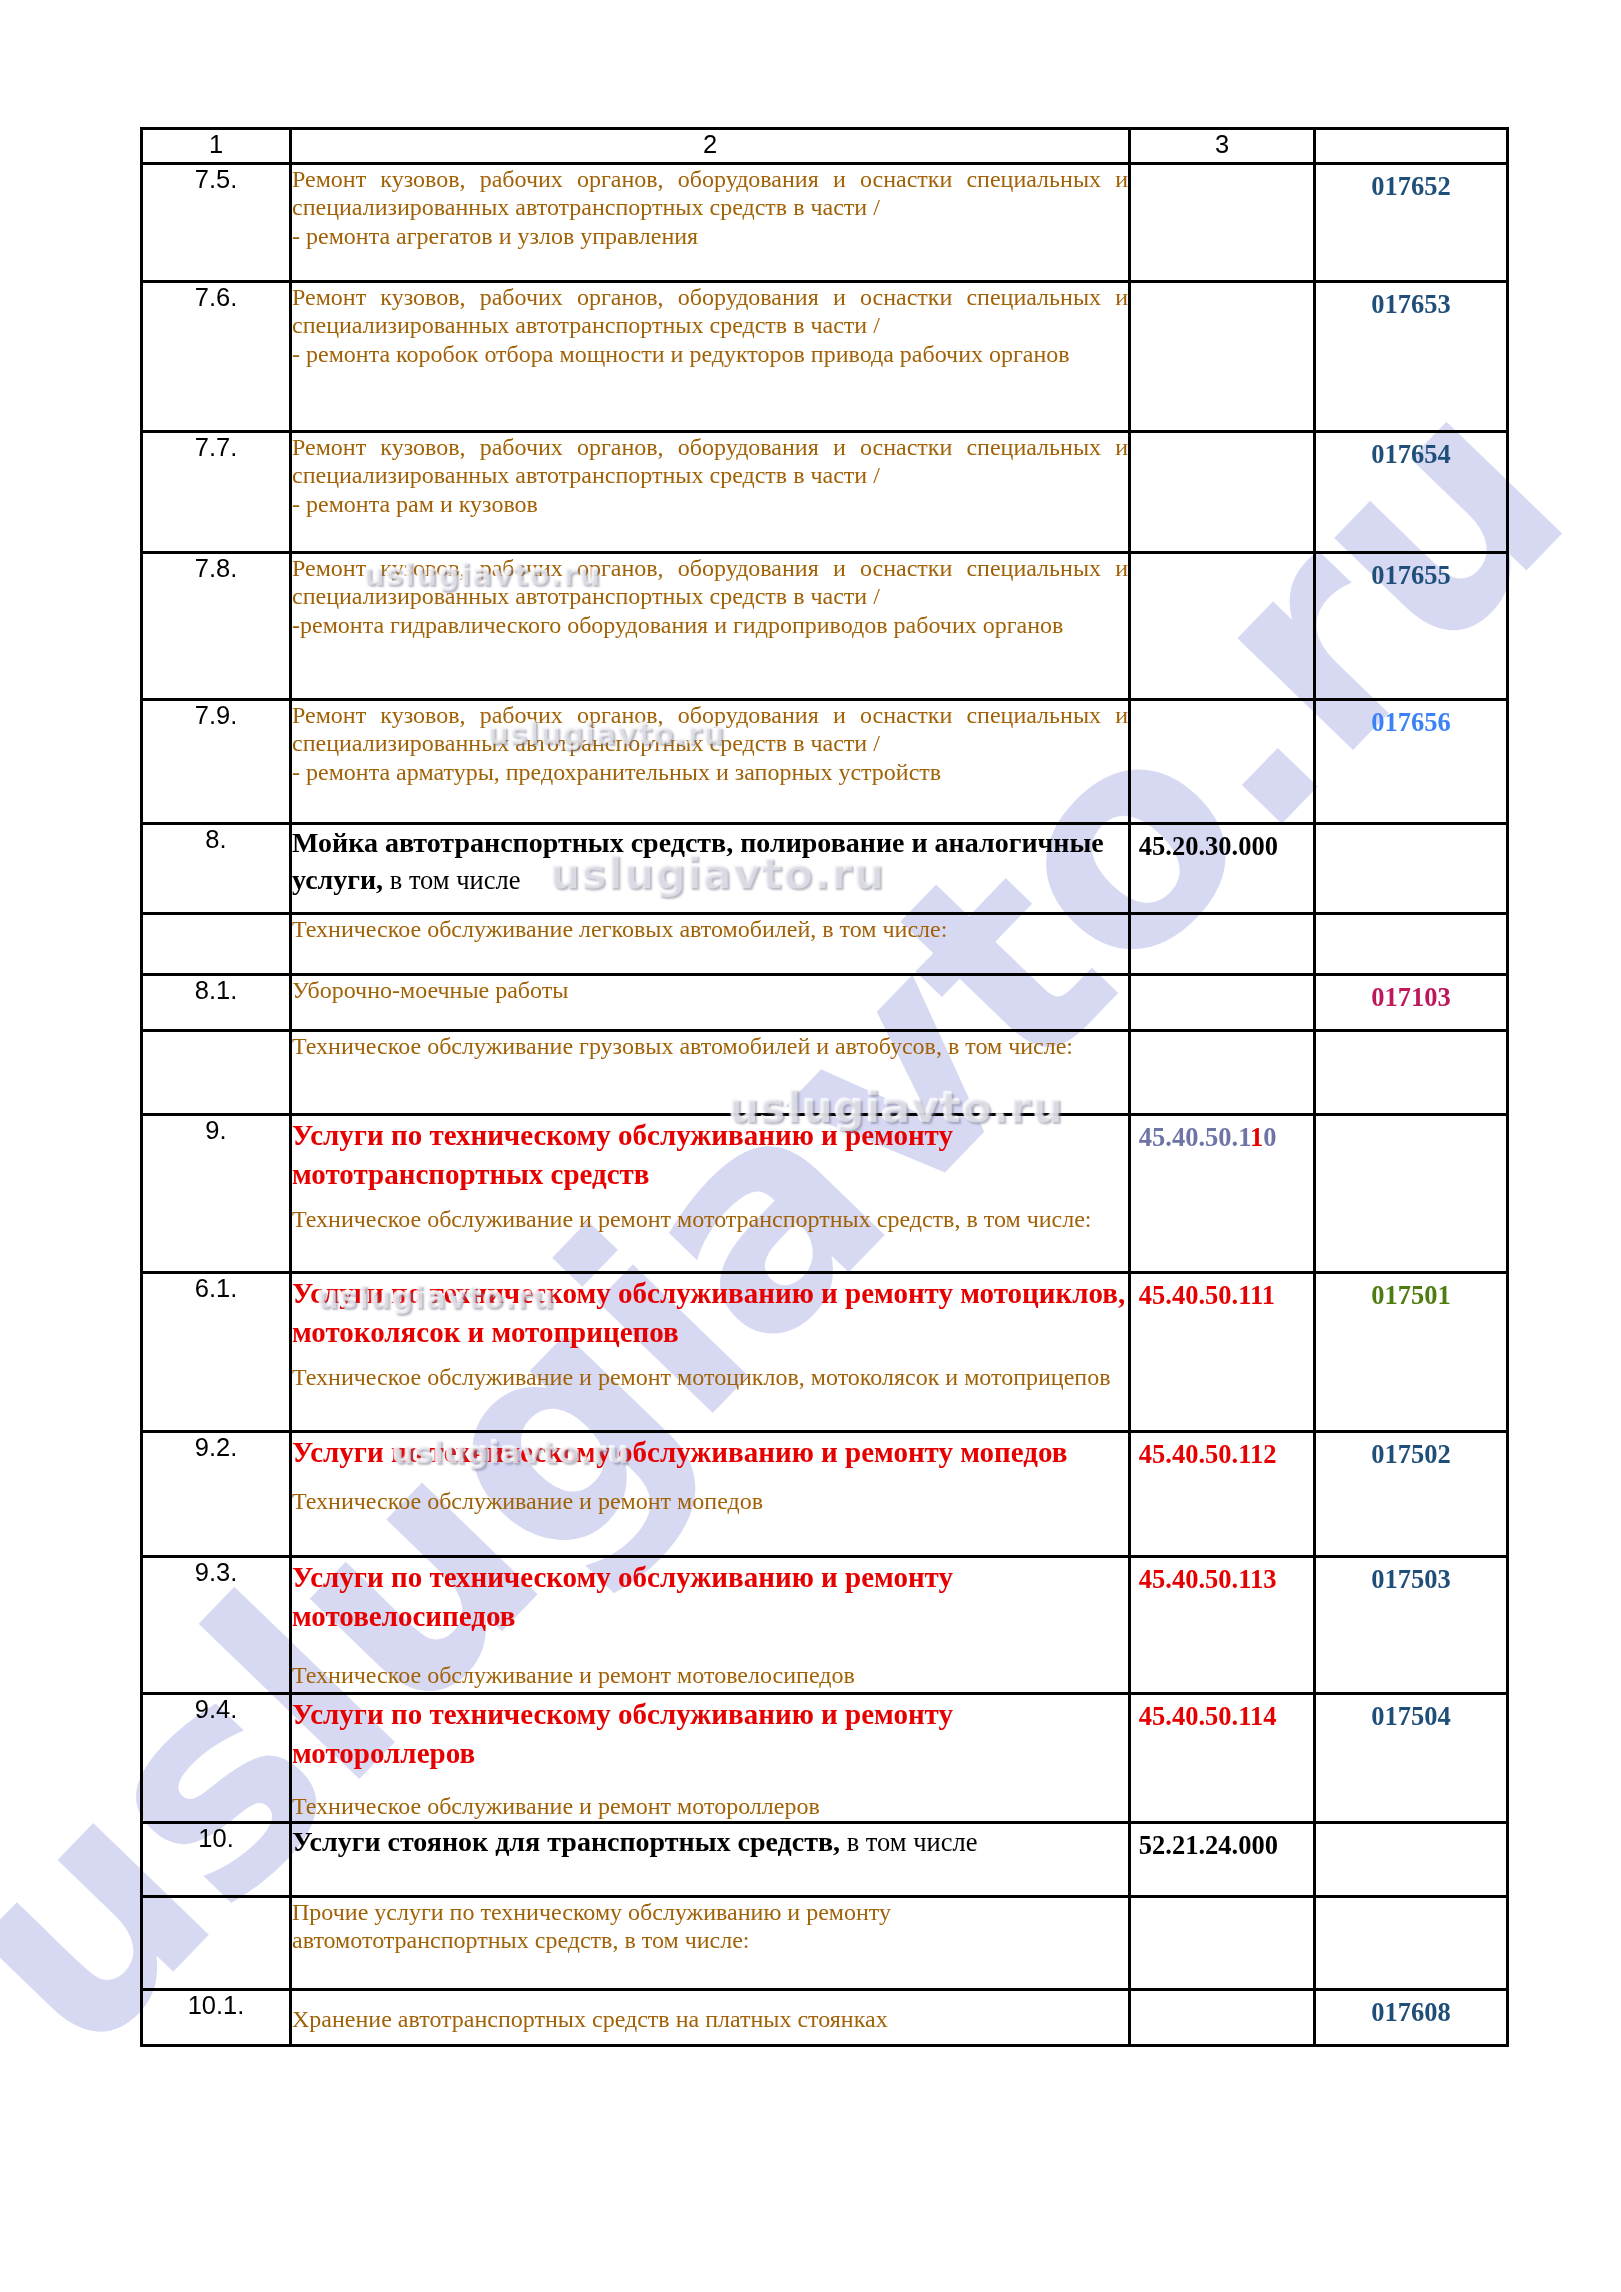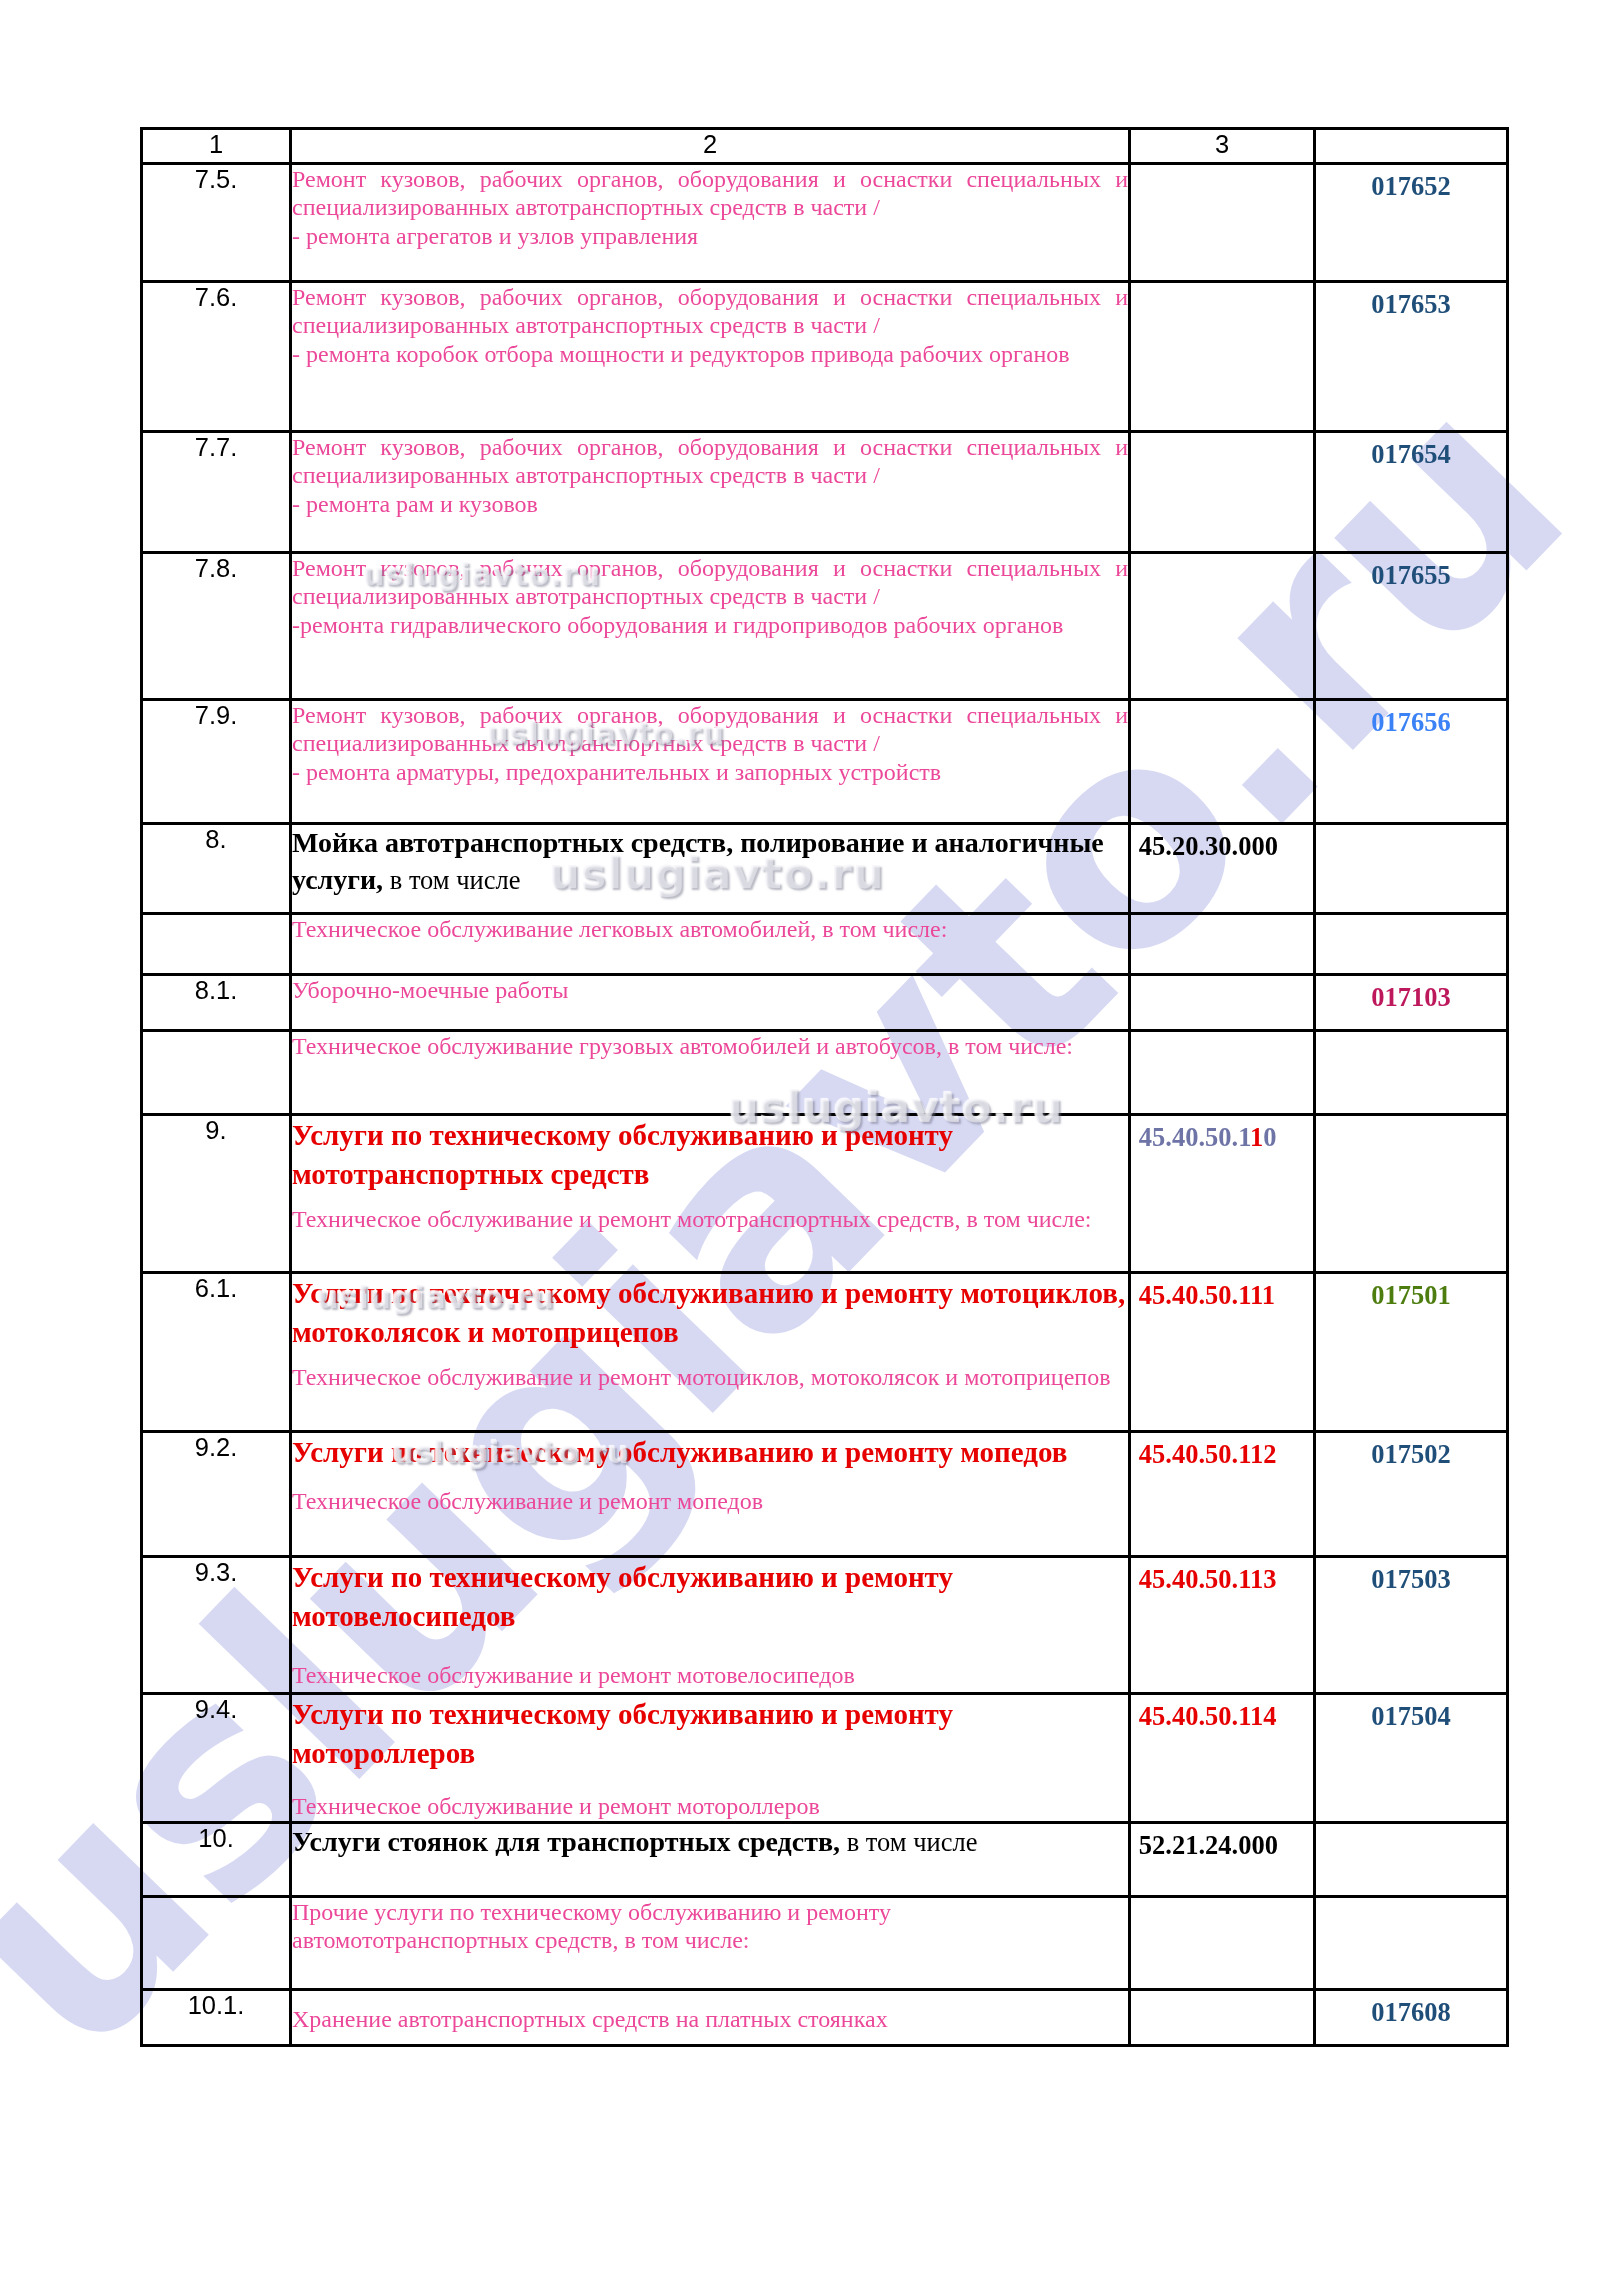--- a/index.html
+++ b/index.html
@@ -67,21 +67,21 @@
     font-size:25.5px;
     text-align:center;
     padding-top:5.9px;
   }
   td.c2 { padding:3.9px 27.4px 2px 13.7px; }
   td.c2 p { margin:0; }
   .p, .jp {
     font-family:"Liberation Serif", serif;
     font-size:24px;
     line-height:1.18;
-    color:#ec4899;
+    color:#a16207;
   }
   .jp { text-align:justify; }
   .rt {
     font-family:"Liberation Serif", serif;
     font-weight:bold;
     font-size:29px;
     line-height:1.33;
   }
   .tp {
     font-family:"Liberation Serif", serif;

